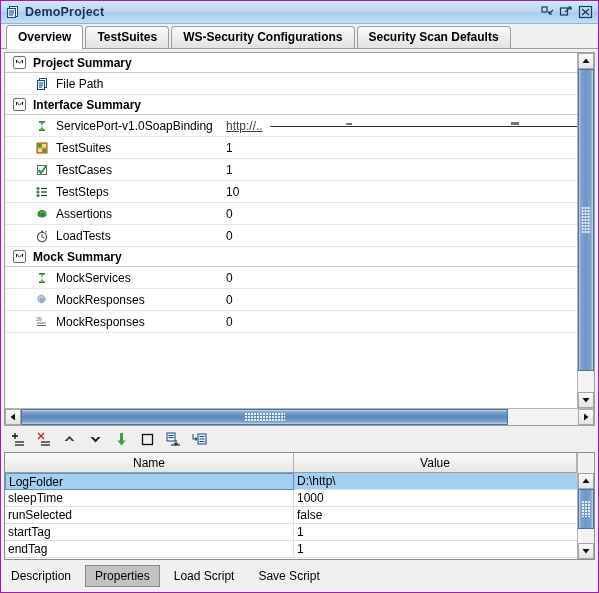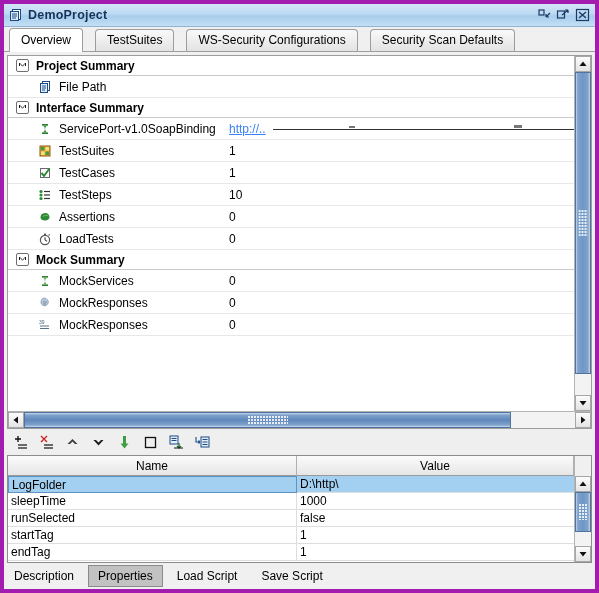--- a/index.html
+++ b/index.html
@@ -7,21 +7,21 @@
     width:599px;height:593px;
     background:#efefef;
     font-family:"Liberation Sans", sans-serif;
     font-size:12px;
     color:#000;
     overflow:hidden;
   }
   .window{
     position:absolute;left:0;top:0;width:599px;height:593px;
     box-sizing:border-box;
-    border:4px solid #a21caf;
+    border:1px solid #a21caf;
     background:#f0f0f0;
     display:flex;flex-direction:column;
   }
   
   .titlebar{
     height:22px;flex:0 0 22px;
     background:linear-gradient(to bottom,#d4e6f7 0%,#bcd9f2 45%,#a8cdec 55%,#c3dff5 100%);
     border-bottom:1px solid #8fb4d4;
     display:flex;align-items:center;
     padding:0 3px 0 5px;
@@ -52,25 +52,26 @@
     position:relative;
   }
   .tab{
     height:21px;line-height:20px;
     padding:0 11px;
     font-size:12px;
     background:linear-gradient(to bottom,#fafafa,#e2e2e2);
     border:1px solid #9d9d9d;
     border-bottom:none;
     border-radius:4px 4px 0 0;
-    margin-right:12px;
+    margin-right:2px;
     color:#000;
     position:relative;
     white-space:nowrap;
     cursor:default;
+    font-weight:bold;
   }
   .tab.selected{
     background:#fff;
     height:23px;line-height:22px;
     z-index:3;
     margin-bottom:-1px;
   }
   
   .summary-wrap{
     flex:0 0 372px;
@@ -116,21 +117,21 @@
   .item-row{
     display:flex;align-items:center;
     height:21px;
     padding-left:30px;
     border-bottom:1px solid #e8e8e8;
   }
   .item-icon{width:14px;height:14px;flex:0 0 14px;margin-right:7px;position:relative;}
   .item-label{flex:0 0 auto;min-width:170px;font-size:12px;}
   .item-value{font-size:12px;}
   .item-link{
-    color:#3b82f6;text-decoration:underline;font-size:12px;cursor:default;
+    color:#404040;text-decoration:underline;font-size:12px;cursor:default;
   }
   .link-cell{flex:1;overflow:hidden;position:relative;}
   .link-blur{
     position:absolute;left:44px;top:7px;right:0;height:1px;background:#333;
   }
   .link-blur2{position:absolute;left:120px;top:4px;width:6px;height:2px;background:#777;}
   .link-blur3{position:absolute;left:285px;top:3px;width:8px;height:3px;background:#777;}
   
   .vsb{
     flex:0 0 16px;width:16px;

